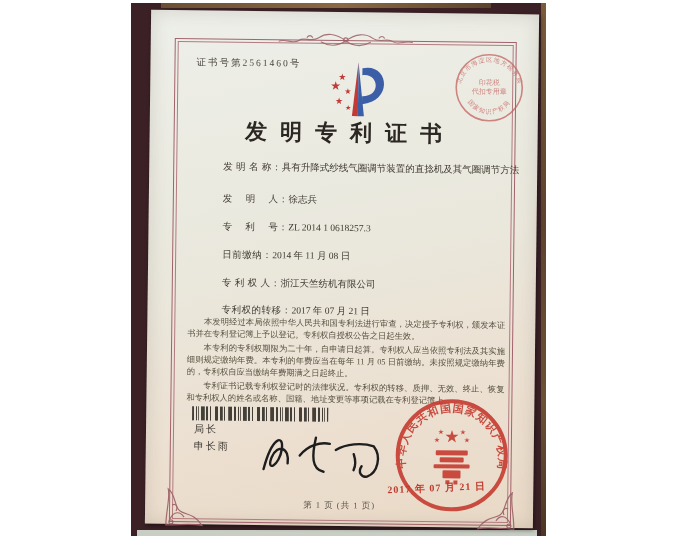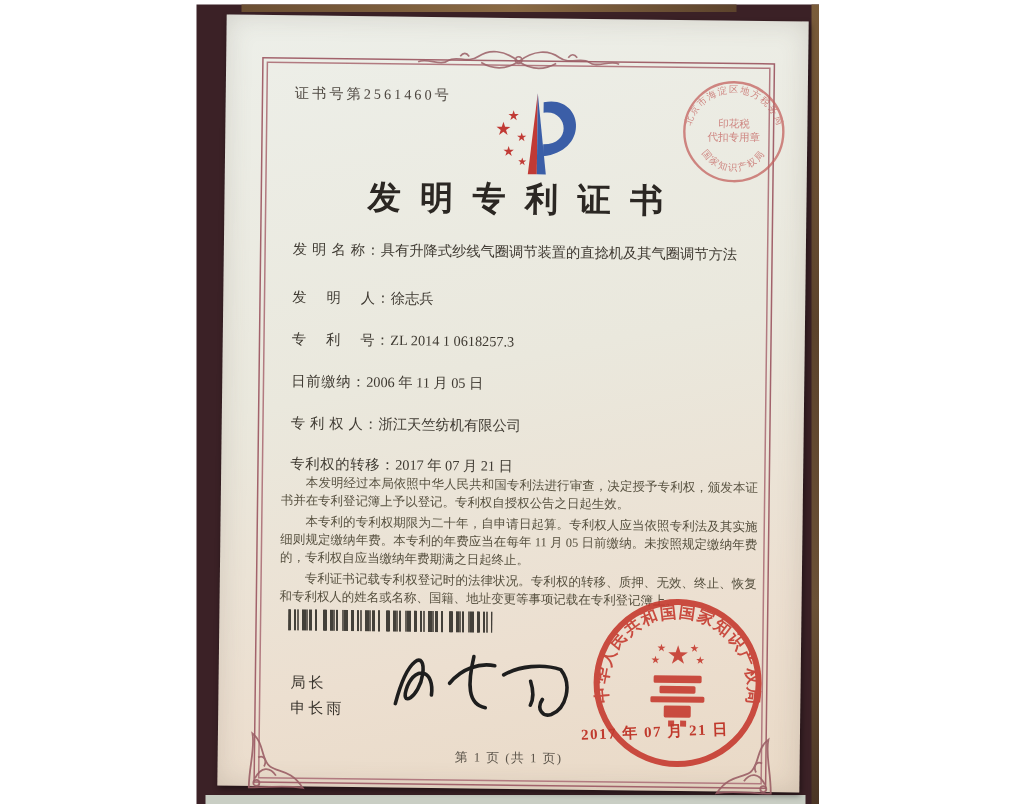--- a/index.html
+++ b/index.html
@@ -45,38 +45,38 @@
   
   .tax-stamp{position:absolute;left:301px;top:36px;width:76px;height:76px;opacity:.75;}
   
   .title{
     position:absolute;left:0;top:106px;width:100%;text-align:center;
     font-size:22px;font-weight:bold;color:#2b2723;letter-spacing:13px;text-indent:13px;
   }
   
   .fields{position:absolute;left:46px;top:150px;width:310px;}
   .field{position:absolute;left:0;white-space:nowrap;font-size:9.5px;color:#3f3a32;}
-  .field b{font-weight:normal;letter-spacing:.5px;}
+  .field b{font-weight:normal;letter-spacing:.5px;margin-left:28px;}
   .f0{top:0;} .f1{top:32px;} .f2{top:60px;} .f3{top:88px;} .f4{top:116px;} .f5{top:143px;}
   
   .body-text{
     position:absolute;left:40px;top:306px;width:318px;
     font-size:8.3px;line-height:1.45;color:#56503f;text-align:justify;
   }
   .body-text p{margin:0 0 2px 0;text-indent:2em;}
   
   .barcode{
     position:absolute;left:46px;top:396px;width:136px;height:14px;
     background:
       repeating-linear-gradient(90deg,#26241f 0 2px,transparent 2px 4px,#26241f 4px 5px,transparent 5px 9px,#26241f 9px 12px,transparent 12px 14px),
       repeating-linear-gradient(90deg,rgba(40,36,30,.8) 0 1px,transparent 1px 6px);
     opacity:.85;
   }
   
-  .signer{position:absolute;left:48px;top:437px;font-size:10px;color:#3a352e;line-height:17px;letter-spacing:2px;}
+  .signer{position:absolute;left:48px;top:410px;font-size:10px;color:#3a352e;line-height:17px;letter-spacing:2px;}
   .autograph{position:absolute;left:104px;top:414px;}
   
   .seal{position:absolute;left:247px;top:383px;width:118px;height:118px;opacity:.88;}
   .seal-date{
     position:absolute;left:242px;top:468px;font-size:10px;font-weight:bold;color:#c03a2d;
     letter-spacing:1px;transform:rotate(-3deg);white-space:nowrap;
   }
   .footer{
     position:absolute;left:0;top:488px;width:100%;text-align:center;
     font-size:8.5px;color:#5a5349;letter-spacing:1px;
@@ -152,21 +152,21 @@
         <textPath href="#taxBottom" startOffset="50%" text-anchor="middle">国家知识产权局</textPath>
       </text>
     </svg>
 
     <div class="title">发明专利证书</div>
 
     <div class="fields">
       <div class="field f0"><b>发 明 名 称：</b><span>具有升降式纱线气圈调节装置的直捻机及其气圈调节方法</span></div>
       <div class="field f1"><b>发　 明　 人：</b><span>徐志兵</span></div>
       <div class="field f2"><b>专　 利　 号：</b><span>ZL 2014 1 0618257.3</span></div>
-      <div class="field f3"><b>日前缴纳：</b><span>2006 年 11 月 05 日</span></div>
+      <div class="field f3"><b>日前缴纳：</b><span>2014 年 11 月 08 日</span></div>
       <div class="field f4"><b>专 利 权 人：</b><span>浙江天竺纺机有限公司</span></div>
       <div class="field f5"><b>专利权的转移：</b><span>2017 年 07 月 21 日</span></div>
     </div>
 
     <div class="body-text">
       <p>本发明经过本局依照中华人民共和国专利法进行审查，决定授予专利权，颁发本证书并在专利登记簿上予以登记。专利权自授权公告之日起生效。</p>
       <p>本专利的专利权期限为二十年，自申请日起算。专利权人应当依照专利法及其实施细则规定缴纳年费。本专利的年费应当在每年 11 月 05 日前缴纳。未按照规定缴纳年费的，专利权自应当缴纳年费期满之日起终止。</p>
       <p>专利证书记载专利权登记时的法律状况。专利权的转移、质押、无效、终止、恢复和专利权人的姓名或名称、国籍、地址变更等事项记载在专利登记簿上。</p>
     </div>
 

